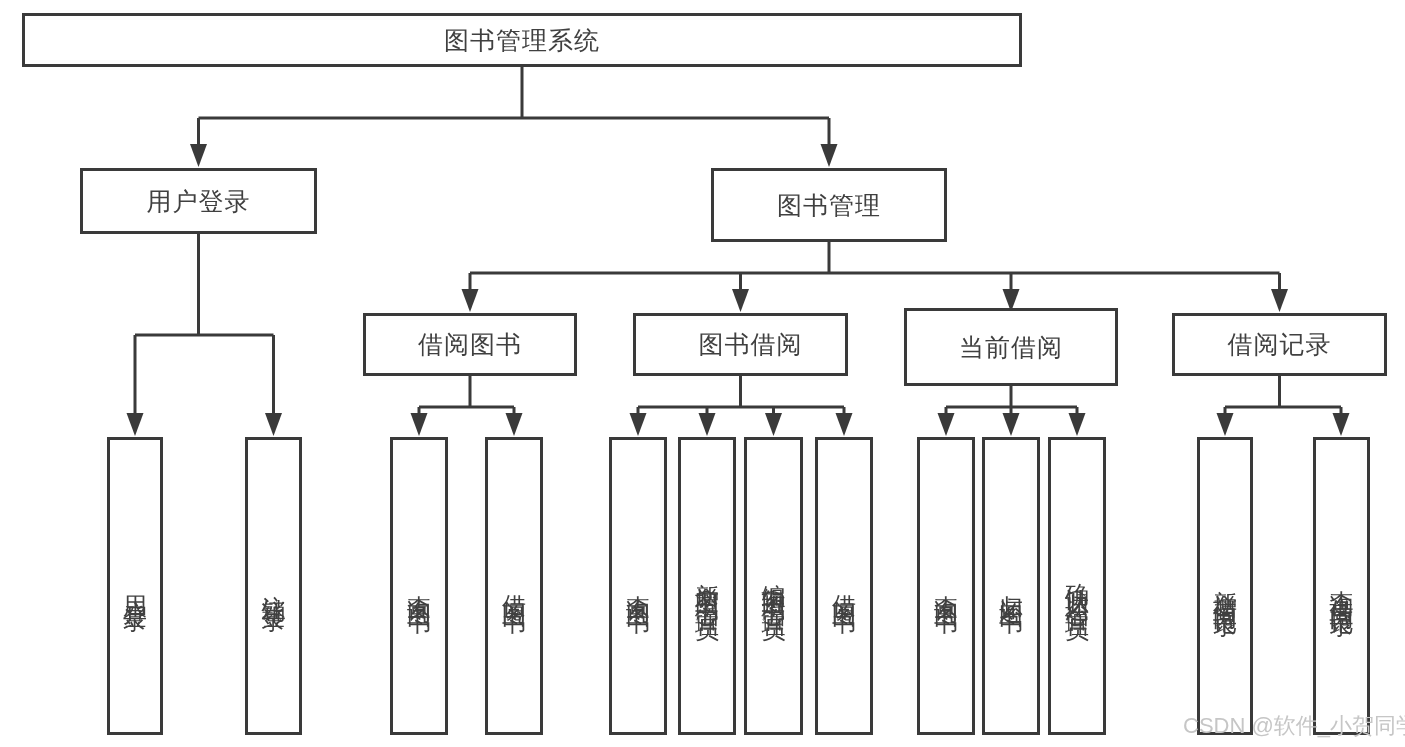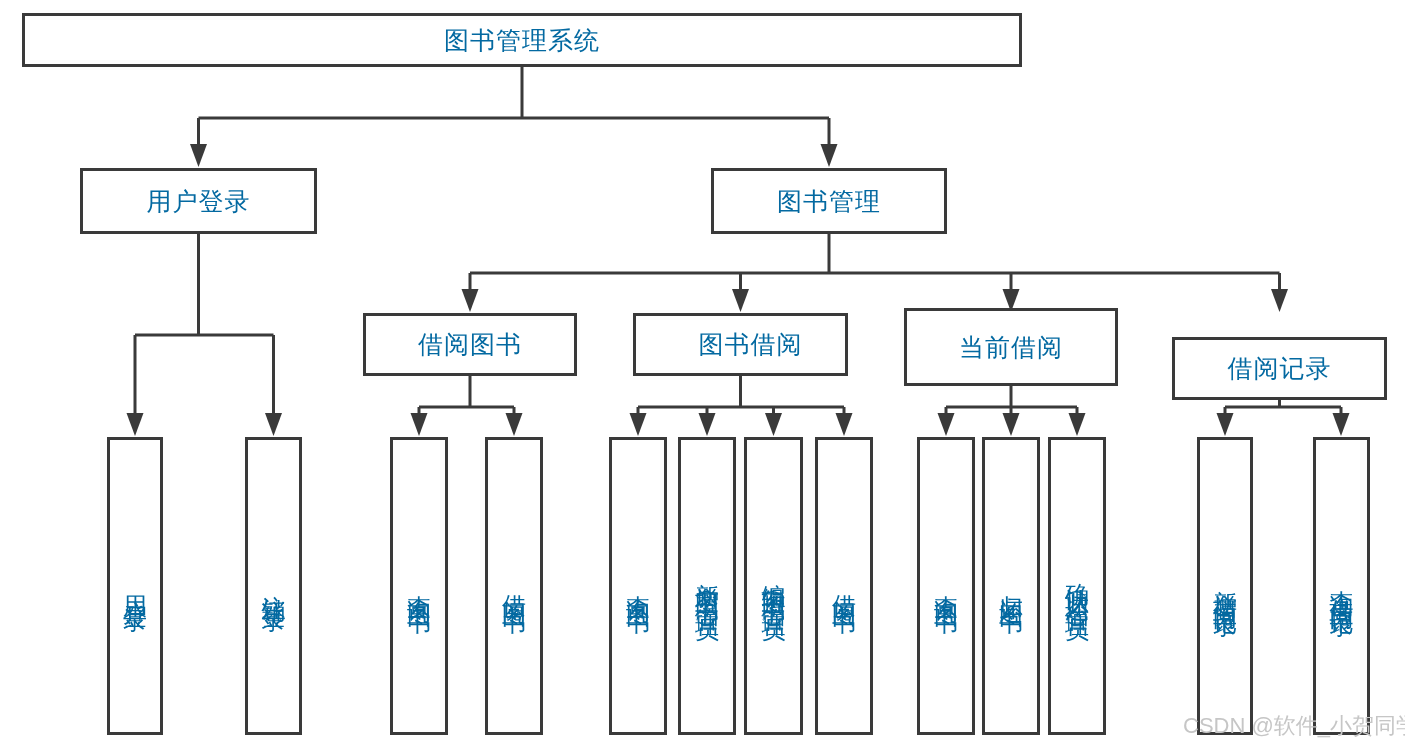--- a/index.html
+++ b/index.html
@@ -19,21 +19,21 @@
     position: absolute;
     left: 0; top: 0;
     width: 1405px;
     height: 747px;
   }
   .node {
     position: absolute;
     box-sizing: border-box;
     background: #ffffff;
     border: 3px solid #3a3a3a;
-    color: #0369a1;
+    color: #404040;
     display: flex;
     align-items: center;
     justify-content: center;
     text-align: left;
   }
   .h-node {
     font-size: 25px;
     letter-spacing: 1px;
     line-height: 1;
   }
@@ -116,26 +116,26 @@
       <path d="M1002.5 413 L1019.5 413 L1011 436 Z"></path>
       <path d="M1068.5 413 L1085.5 413 L1077 436 Z"></path>
       <path d="M1216.5 413 L1233.5 413 L1225 436 Z"></path>
       <path d="M1332.5 413 L1349.5 413 L1341 436 Z"></path>
     </g>
   </svg>
 
   <div class="node h-node" style="left:22px; top:13px; width:1000px; height:54px;">图书管理系统</div>
 
   <div class="node h-node" style="left:80px; top:168px; width:237px; height:66px;">用户登录</div>
-  <div class="node h-node" style="left:711px; top:168px; width:236px; height:66px;">图书管理</div>
+  <div class="node h-node" style="left:711px; top:168px; width:236px; height:74px;">图书管理</div>
 
   <div class="node h-node" style="left:363px; top:313px; width:214px; height:63px;">借阅图书</div>
   <div class="node h-node" style="left:633px; top:313px; width:215px; height:63px;padding-left:20px;">图书借阅</div>
   <div class="node h-node" style="left:904px; top:308px; width:214px; height:78px;">当前借阅</div>
-  <div class="node h-node" style="left:1172px; top:313px; width:215px; height:63px;margin-top:24px;">借阅记录</div>
+  <div class="node h-node" style="left:1172px; top:313px; width:215px; height:63px;">借阅记录</div>
 
   <div class="node v-node" style="left:107px; top:437px; width:56px; height:298px;">用户登录</div>
   <div class="node v-node" style="left:245px; top:437px; width:57px; height:298px;">注销登录</div>
 
   <div class="node v-node" style="left:390px; top:437px; width:58px; height:298px;">查询图书</div>
   <div class="node v-node" style="left:485px; top:437px; width:58px; height:298px;">借阅图书</div>
 
   <div class="node v-node" style="left:609px; top:437px; width:58px; height:298px;">查询图书</div>
   <div class="node v-node" style="left:678px; top:437px; width:58px; height:298px;">新增图书（管理员）</div>
   <div class="node v-node" style="left:744px; top:437px; width:59px; height:298px;">编辑图书（管理员）</div>

